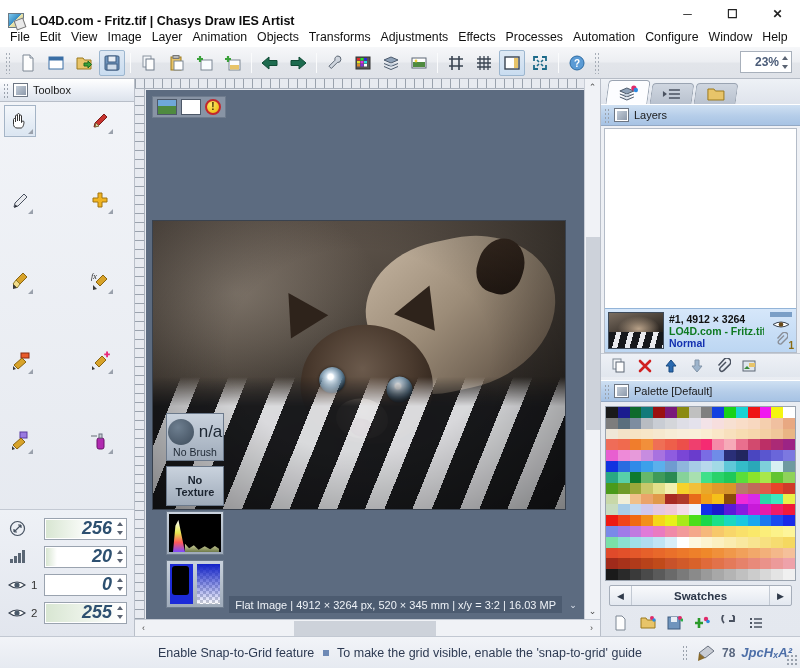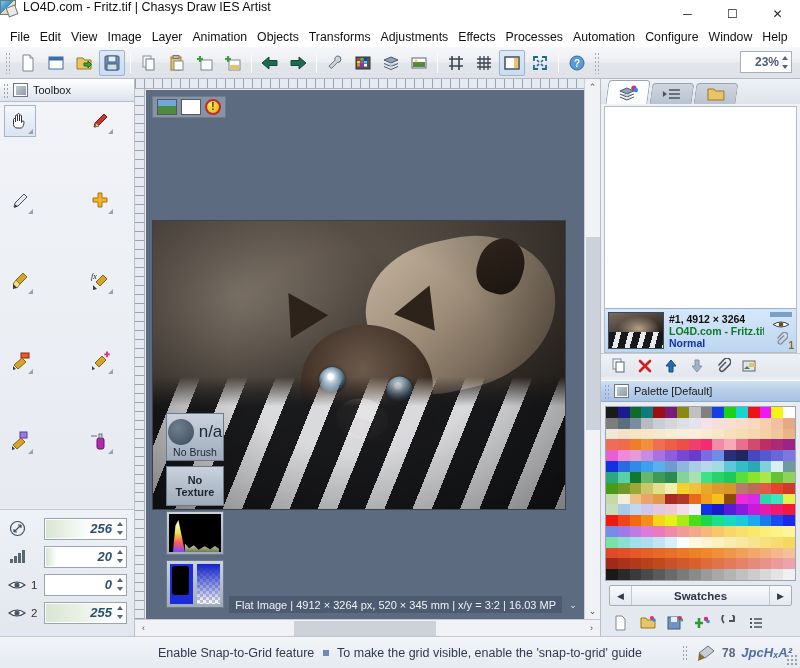--- a/index.html
+++ b/index.html
@@ -16,22 +16,24 @@
     position: relative;
     background: linear-gradient(#fcfcfc, #f2f4f7);
     display: flex;
     flex-direction: column;
   }
 
   
   .titlebar {
     height: 28px; flex: 0 0 28px;
     background: #ffffff;
-    display: flex; align-items: flex-start;
+    display: flex; align-items: flex-end;
+    padding-left: 8px;
     position: relative;
+    font-weight: bold;
   }
   .title-icon {
     width: 16px; height: 15px; margin-right: 7px;
     background: linear-gradient(135deg,#7ec9f0 0%, #3a8fc4 45%, #e8e4b0 46%, #cfc77a 100%);
     border: 1px solid #6b7a86;
     position: relative;
   }
   .title-icon:after {
     content: ""; position: absolute; right: -2px; bottom: -2px;
     width: 8px; height: 8px; background: #e9e9e9;
@@ -169,21 +171,21 @@
     background: linear-gradient(#eef1f6,#e2e6ee);
   }
   .opt-row { display: flex; align-items: center; height: 25px; margin-bottom: 3px; gap: 4px; }
   .opt-icon { width: 20px; height: 18px; flex: 0 0 20px; display:flex; align-items:center; justify-content:center;}
   .opt-lbl { width: 9px; font-size: 11.5px; color: #333; }
   .opt-field {
     flex: 1; height: 22px; position: relative;
     background: #fff; border: 1px solid #9aa3af;
     display: flex; align-items: center; justify-content: flex-end;
     padding-right: 14px;
-    font-size: 13px; font-style: italic; font-weight: bold; color: #2d5070;
+    font-size: 18px; font-style: italic; font-weight: bold; color: #2d5070;
   }
   .opt-field .fill {
     position: absolute; left: 1px; top: 1px; bottom: 1px;
     background: linear-gradient(90deg,#d8e6d2,#ffffff);
   }
   .opt-field span { position: relative; z-index: 2; }
 
   
   .center {
     flex: 1; min-width: 0;
@@ -1193,20 +1195,25 @@
               <path d="M7 3h11M7 7h11M7 11h11" stroke="#4a5260" stroke-width="1.4"></path>
             </svg>
         </div>
         <div class="rtab">
           <svg width="20" height="14" viewBox="0 0 20 14">
               <path d="M2 2h6l1.5 2H18v9H2z" fill="#e8c469" stroke="#9c7a1e"></path>
             </svg>
         </div>
       </div>
 
+      <div class="rpanel-header">
+        <div class="ph-grip"></div>
+        <div class="ph-icon"></div>
+        <div class="ph-title">Layers</div>
+      </div>
 
       <div class="layer-list">
         <div class="layer-row">
           <div class="layer-thumb">
             <div class="mini"></div>
             <div class="stripes"></div>
           </div>
           <div class="layer-info">
             <div class="li-line li-dim">#1, 4912 × 3264</div>
             <div class="li-line li-name">LO4D.com - Fritz.tif</div>

